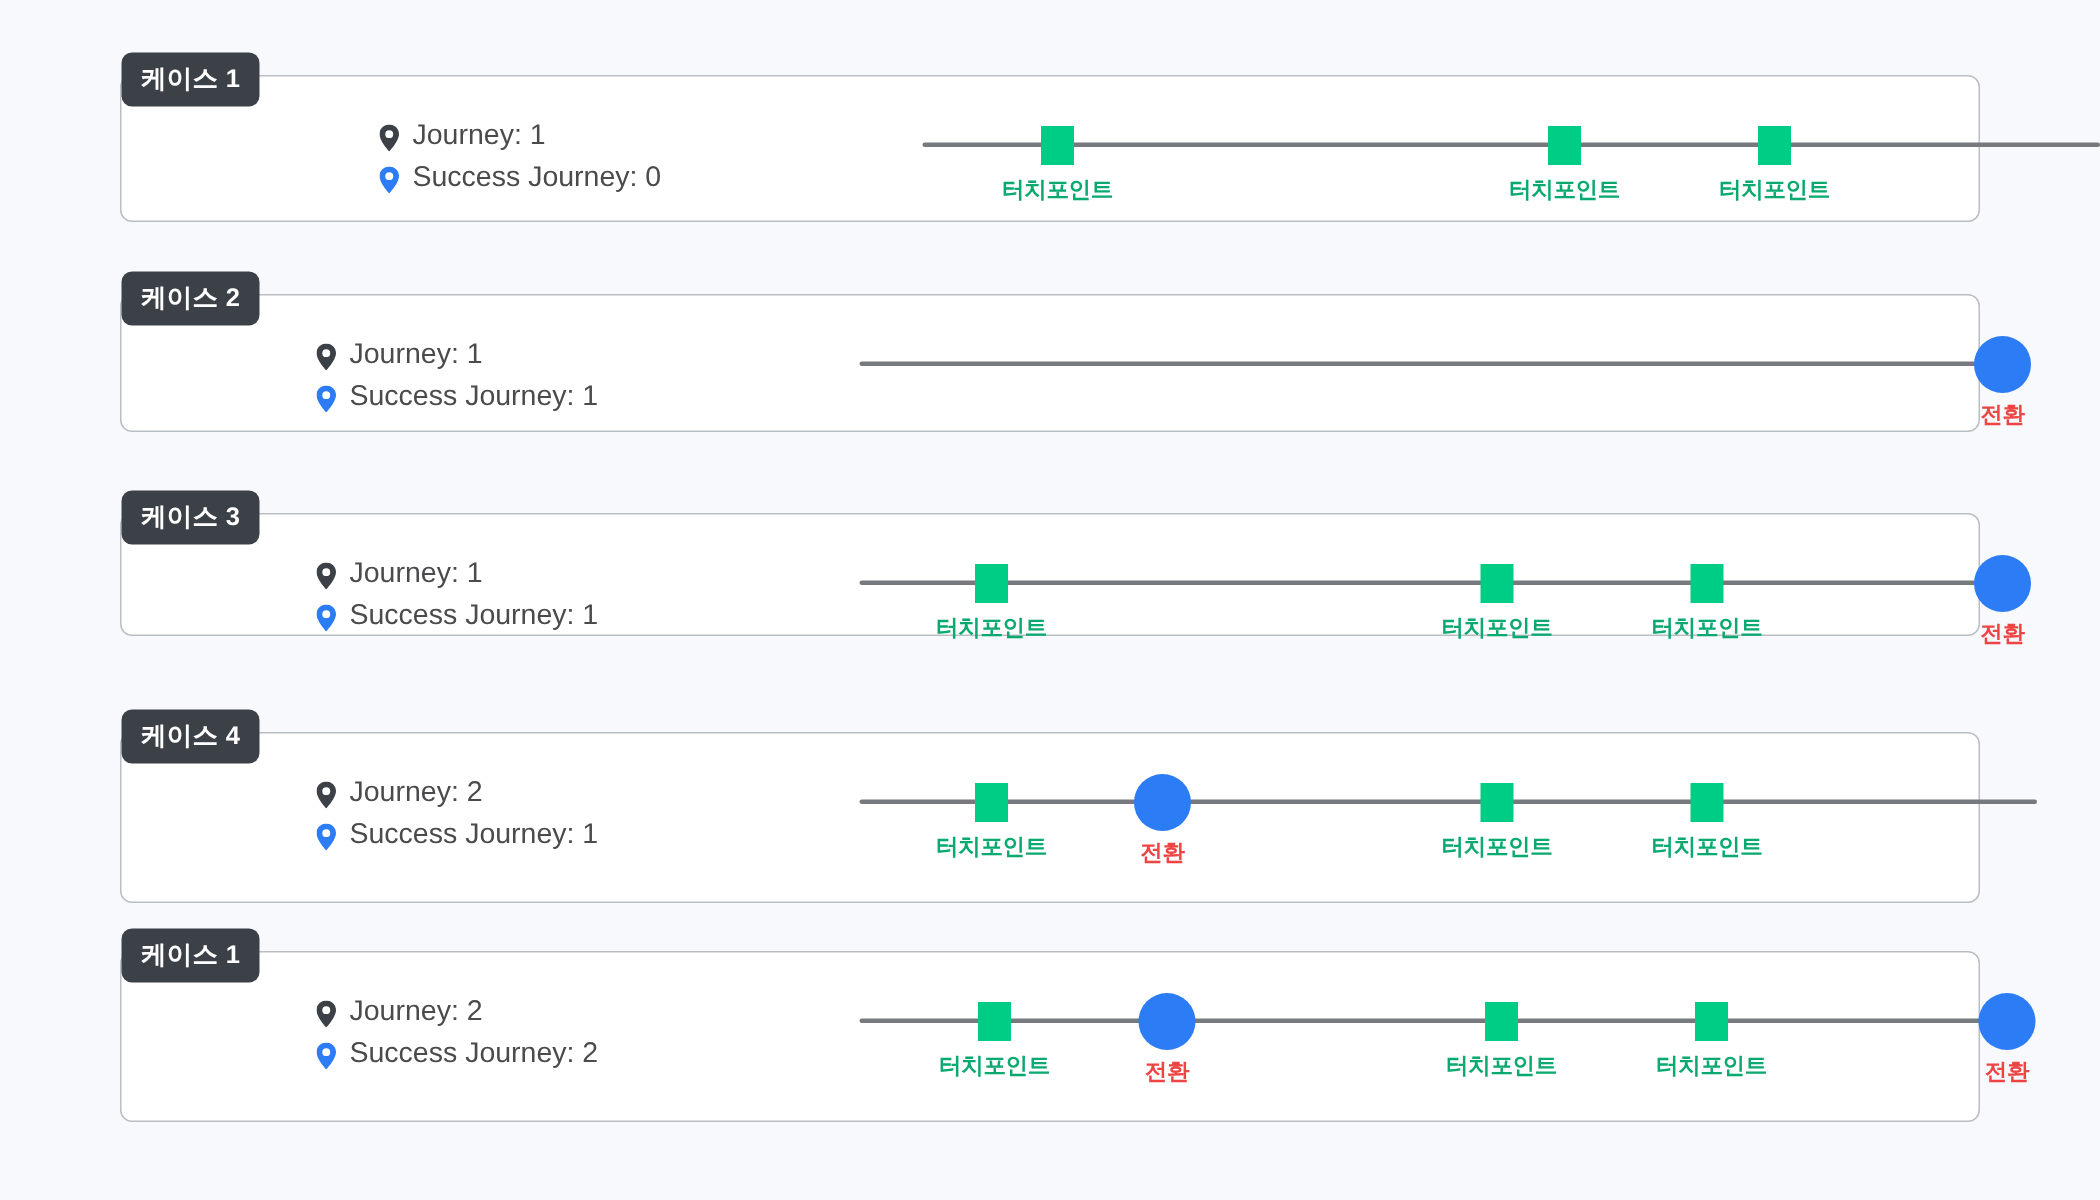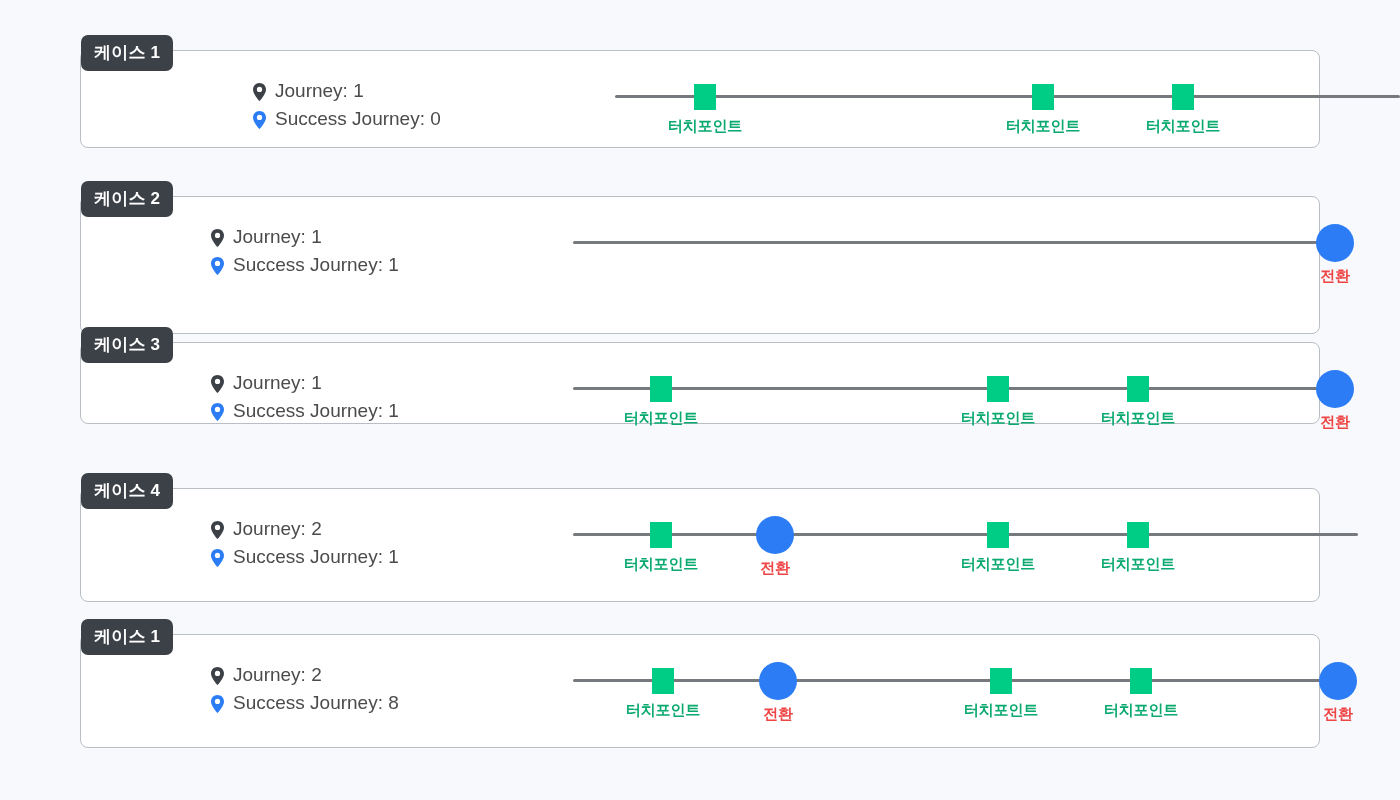--- a/index.html
+++ b/index.html
@@ -176,21 +176,21 @@
           </div>
           <div class="node" style="left: 648px; top: 0px;">
             <div class="node-marker-wrap" style="top: 45.5px;">
               <div class="marker-square" style="background: rgb(0, 205, 133);"></div>
             </div>
             <div class="node-label touch" style="top: 66px;">터치포인트</div>
           </div>
         </div>
       </div>
     </div>
-    <div class="case-card" style="top: 196px; height: 138px;">
+    <div class="case-card" style="top: 196px; height: 92px;">
       <div class="case-badge">케이스 2</div>
       <div class="case-body">
         <div class="stats">
           <div class="stat-row">
             <span class="pin-icon">
               <svg width="13" height="18" viewBox="0 0 13 18" xmlns="http://www.w3.org/2000/svg">
                 <path fill="#3c4148" d="M6.5 0C2.91 0 0 2.86 0 6.39 0 11.18 6.5 18 6.5 18S13 11.18 13 6.39C13 2.86 10.09 0 6.5 0zm0 9.06a2.64 2.64 0 1 1 0-5.28 2.64 2.64 0 0 1 0 5.28z"></path>
               </svg>
             </span>
             <span>Journey: 1</span>
@@ -326,21 +326,21 @@
               </svg>
             </span>
             <span>Journey: 2</span>
           </div>
           <div class="stat-row">
             <span class="pin-icon">
               <svg width="13" height="18" viewBox="0 0 13 18" xmlns="http://www.w3.org/2000/svg">
                 <path fill="#2b7cf5" d="M6.5 0C2.91 0 0 2.86 0 6.39 0 11.18 6.5 18 6.5 18S13 11.18 13 6.39C13 2.86 10.09 0 6.5 0zm0 9.06a2.64 2.64 0 1 1 0-5.28 2.64 2.64 0 0 1 0 5.28z"></path>
               </svg>
             </span>
-            <span>Success Journey: 8</span>
+            <span>Success Journey: 2</span>
           </div>
         </div>
         <div class="timeline">
           <div class="timeline-line" style="left: 80px; width: 768px; top: 44px; background: rgb(118, 121, 126);"></div>
           <div class="node" style="left: 170px; top: 0px;">
             <div class="node-marker-wrap" style="top: 45.5px;">
               <div class="marker-square" style="background: rgb(0, 205, 133);"></div>
             </div>
             <div class="node-label touch" style="top: 66px;">터치포인트</div>
           </div>

